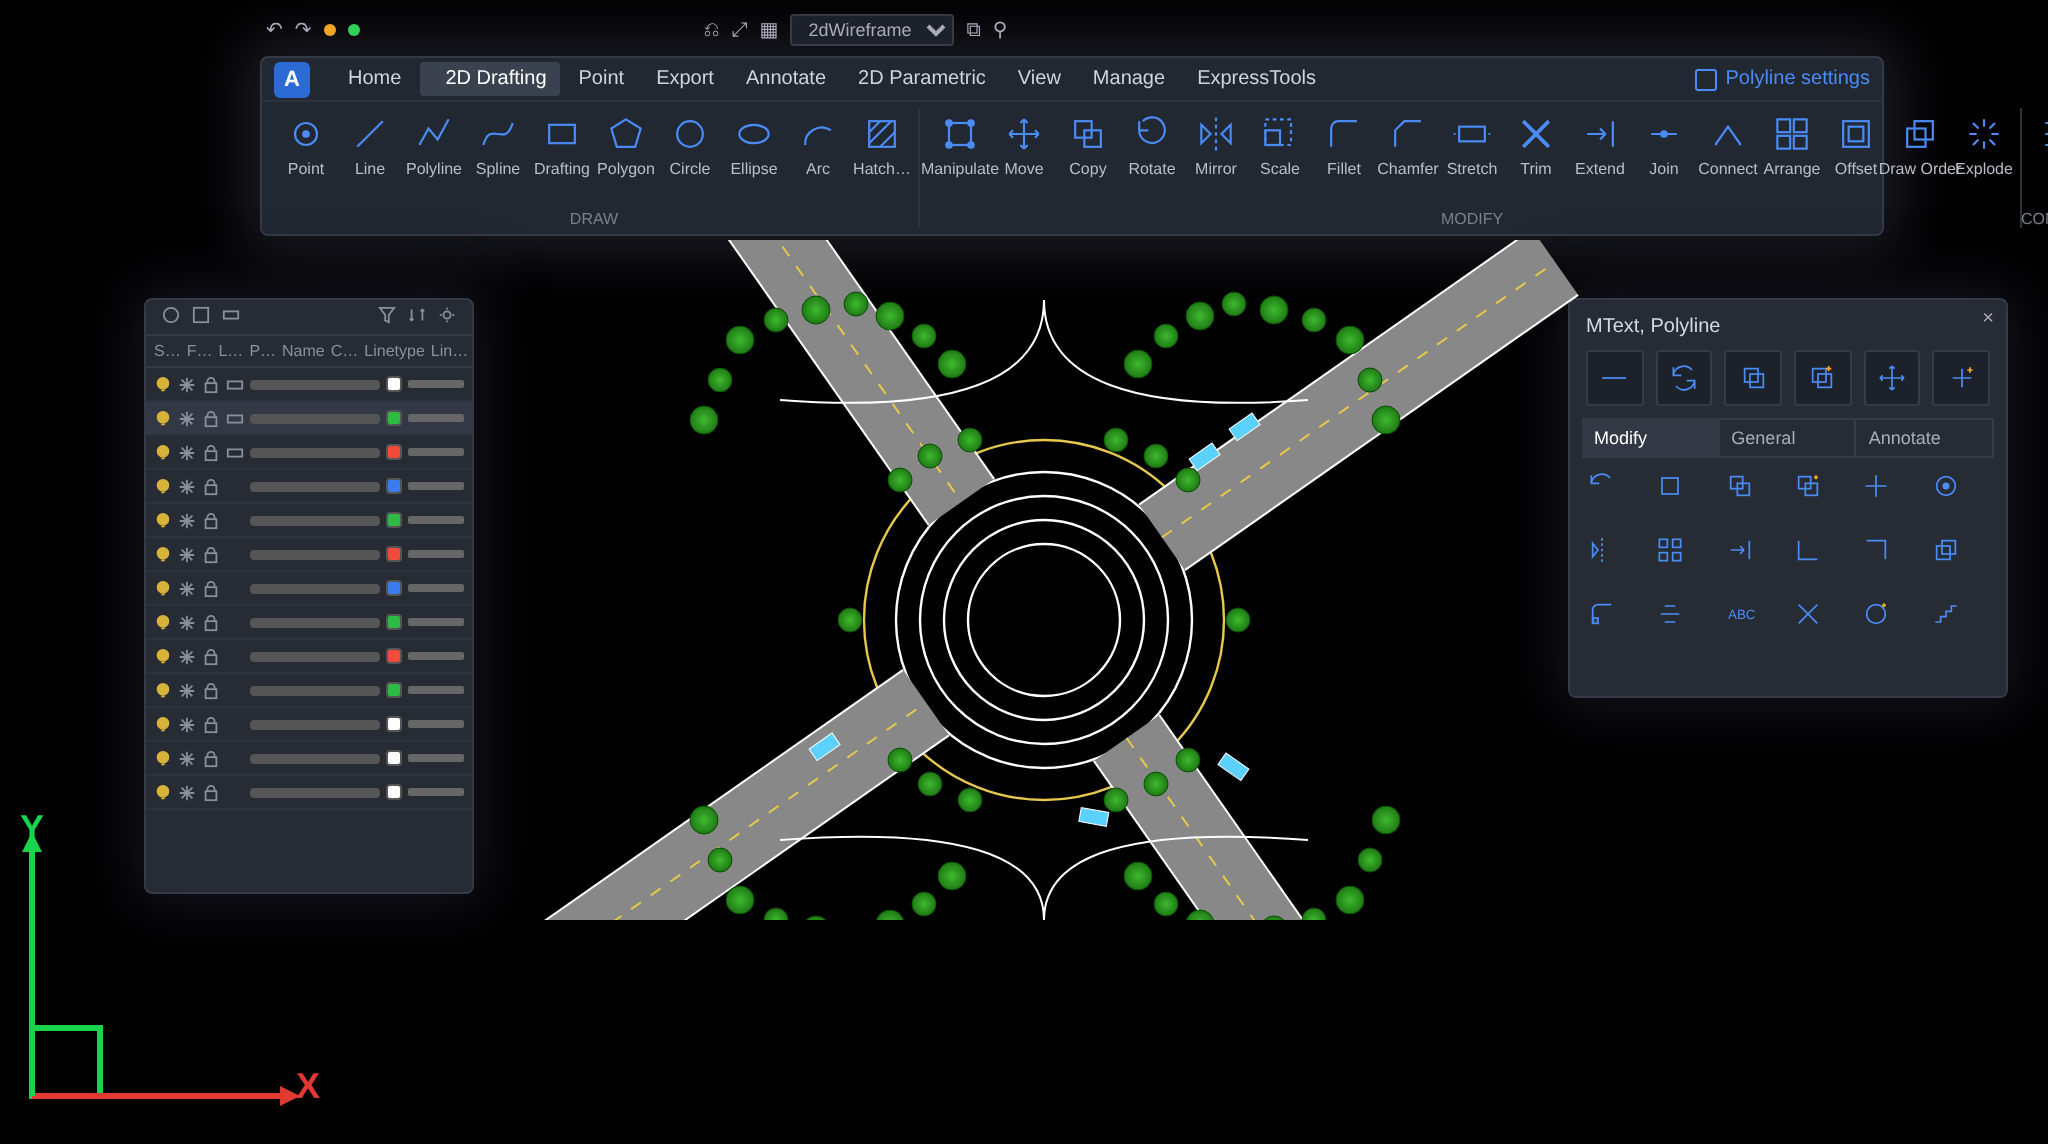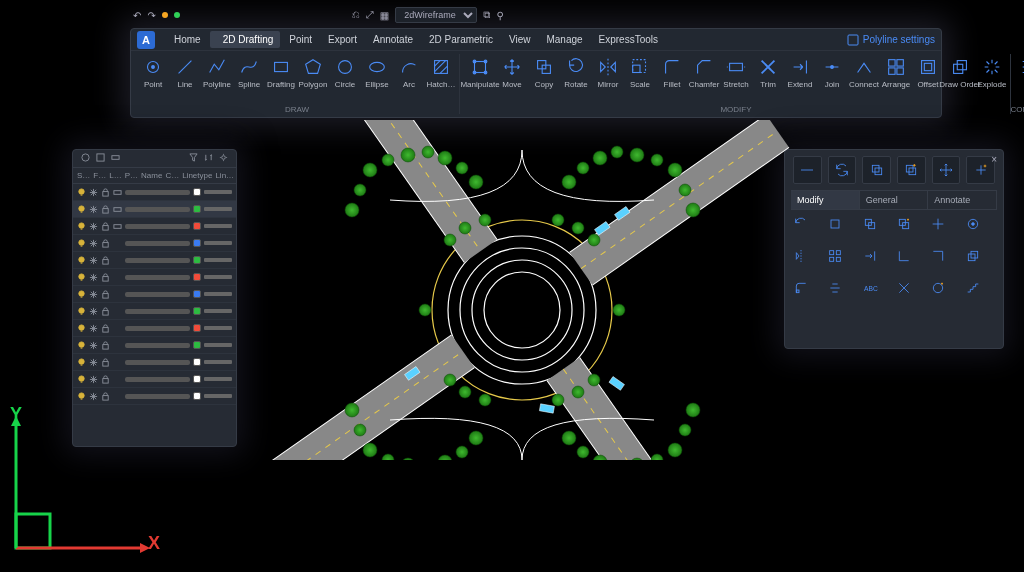--- a/index.html
+++ b/index.html
@@ -673,20 +673,21 @@
         <span class="mini"></span>
         <span class="name-bar"></span>
         <span class="swatch" style="background:#ffffff"></span>
         <span style="width:28px;height:4px;background:#666;border-radius:1px"></span>
       </div>
     </div>
 </div>
 
 <div class="prop-panel">
   <span class="pp-close">×</span>
+  <div class="pp-title">MText, Polyline</div>
   <div class="pp-row">
     <div class="pp-cell">
         <svg viewBox="0 0 24 24">
           <line x1="3" y1="12" x2="21" y2="12"></line>
         </svg>
       </div>
     <div class="pp-cell">
         <svg viewBox="0 0 24 24">
           <path d="M4 4v6h6M20 20v-6h-6M4 10a8 8 0 0114-4M20 14a8 8 0 01-14 4"></path>
         </svg>

